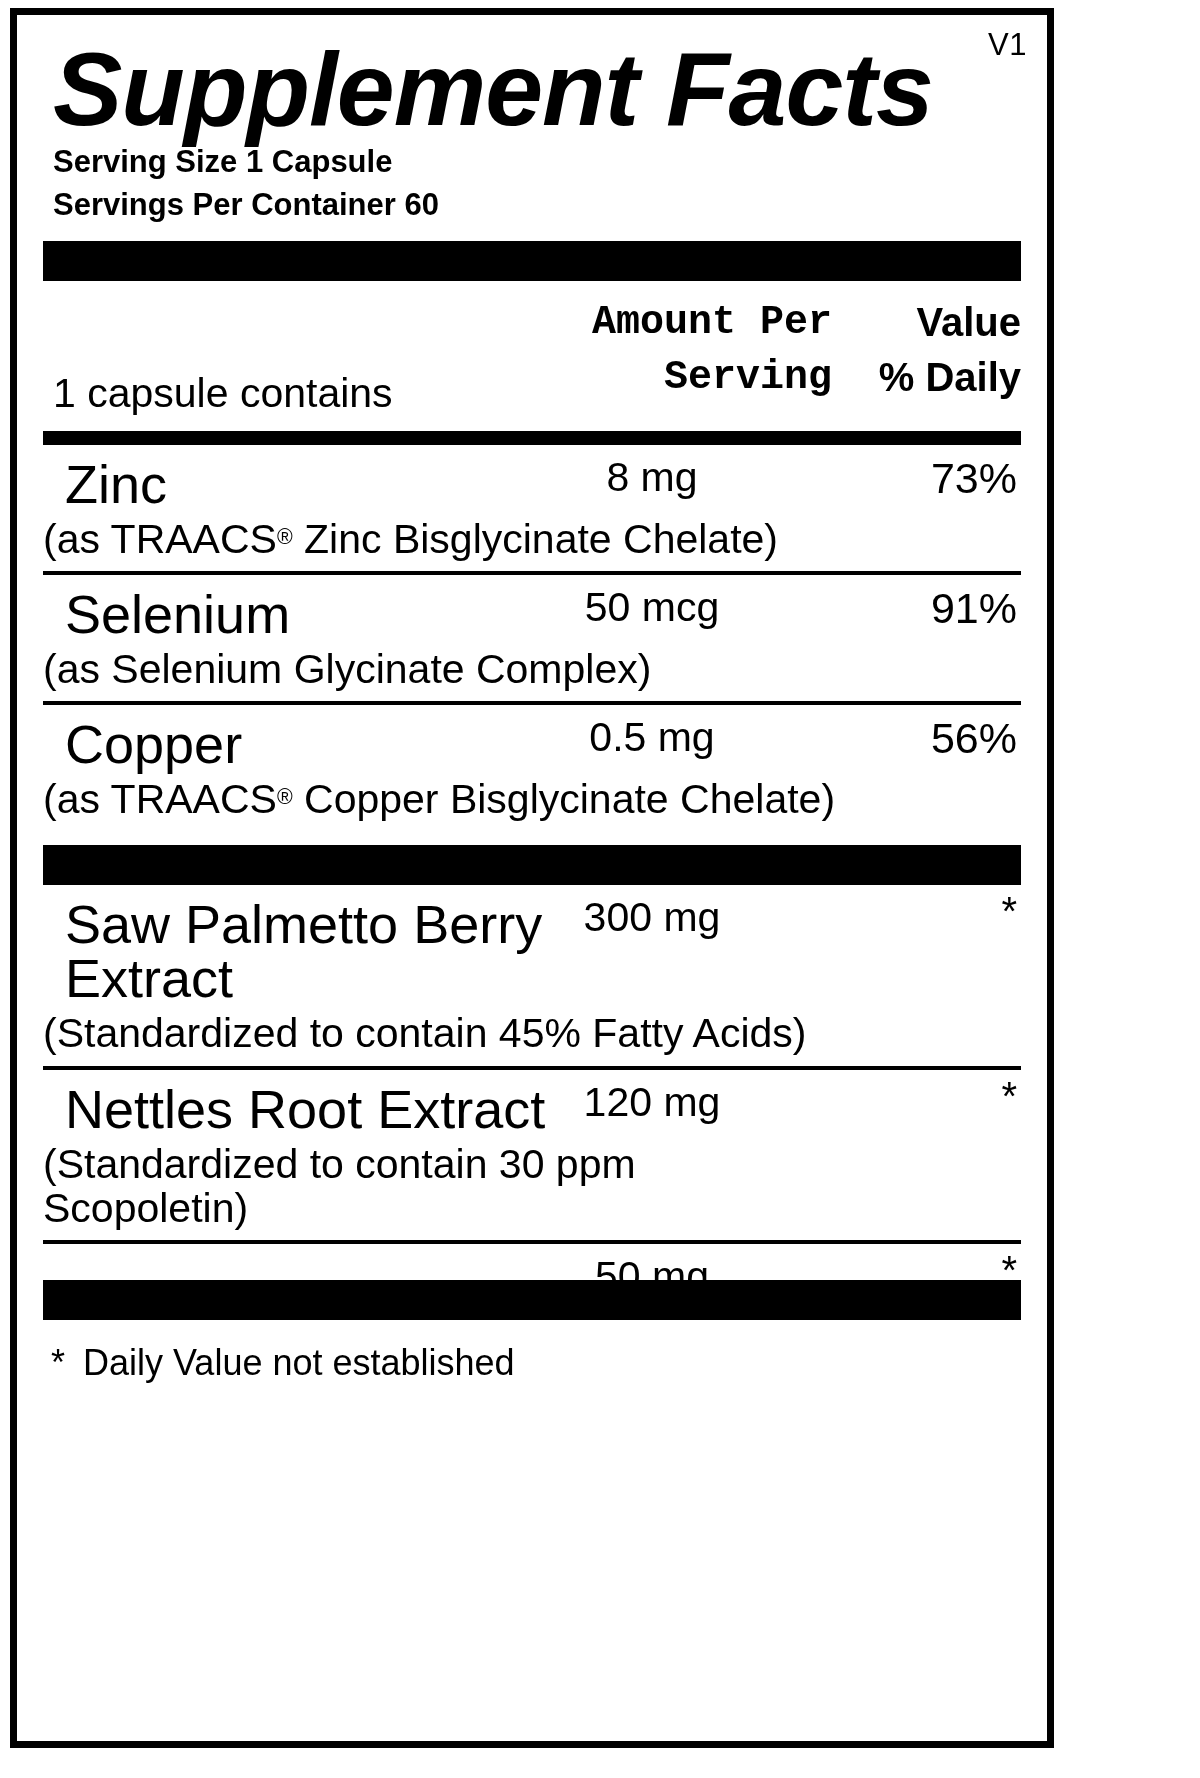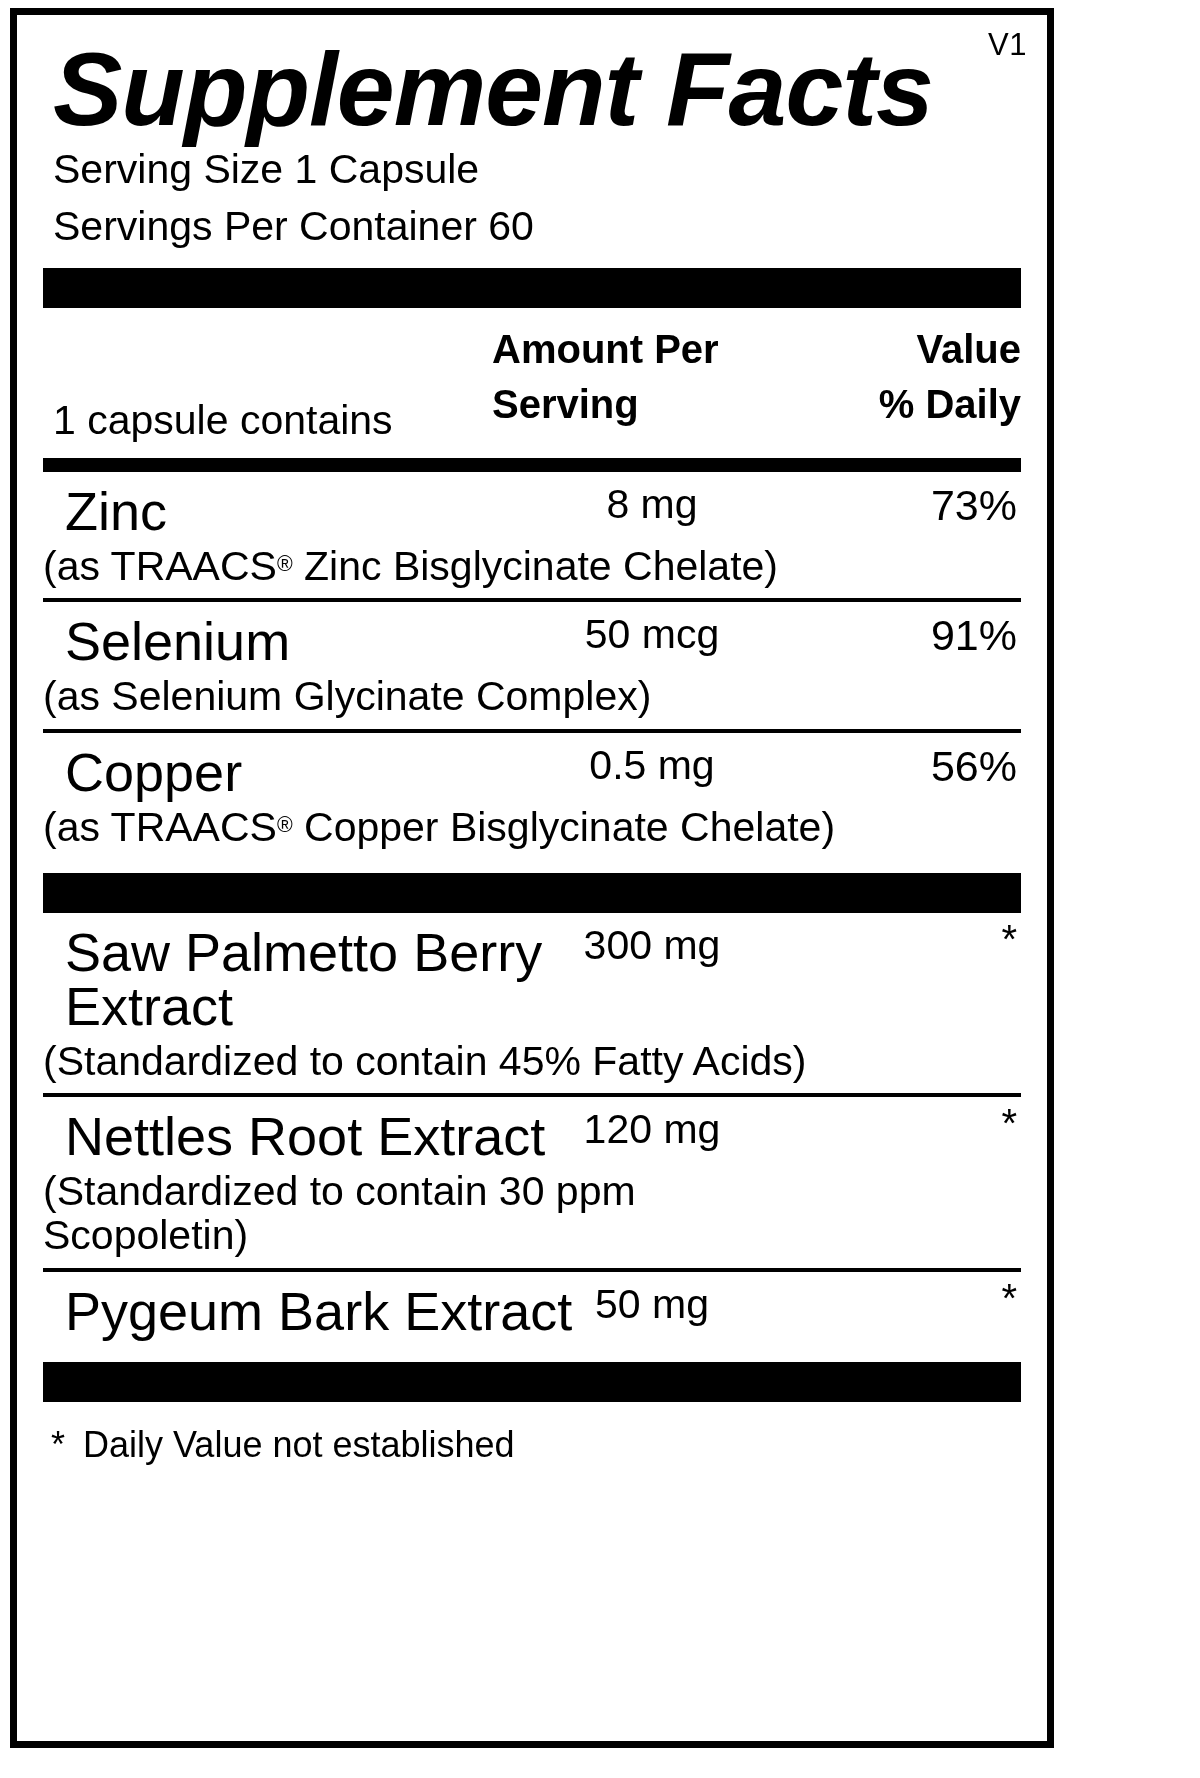--- a/index.html
+++ b/index.html
@@ -40,23 +40,24 @@
     font-size: 104px;
     font-weight: bold;
     line-height: 1.0;
     letter-spacing: -1px;
     margin: 22px 0 0 10px;
     white-space: nowrap;
     font-style: italic;
   }
 
   .serving-line {
-    font-size: 41px;
+    font-size: 31px;
     line-height: 1.38;
     margin-left: 10px;
+    font-weight: bold;
   }
 
   .bar-thick {
     height: 40px;
     background: #000000;
     margin: 14px 0 0 0;
   }
   .bar-mid {
     height: 14px;
     background: #000000;
@@ -71,23 +72,25 @@
   .header-row {
     position: relative;
     height: 136px;
     margin-top: 6px;
   }
   .hdr-amount {
     position: absolute;
     right: 189px;
     top: 8px;
     width: 340px;
+    text-align: right;
     font-size: 40px;
     font-weight: bold;
     line-height: 1.38;
+    font-family: Liberation Mono, monospace;
   }
   .hdr-dv {
     position: absolute;
     right: 0px;
     top: 8px;
     width: 180px;
     text-align: right;
     font-size: 40px;
     font-weight: bold;
     line-height: 1.38;
@@ -225,21 +228,20 @@
   <div class="nutrient">
     <div class="nut-name">Nettles Root Extract</div>
     <div class="nut-sub">(Standardized to contain 30 ppm Scopoletin)</div>
     <div class="nut-amount">120 mg</div>
     <div class="nut-dv star">*</div>
   </div>
 
   <div class="rule-thin"></div>
 
   <div class="nutrient single">
-    <div class="nut-name">Pygeum Bark Extract</div>
     <div class="nut-amount">50 mg</div>
     <div class="nut-dv star">*</div>
   </div>
 
   <div class="bar-thick"></div>
 
   <div class="footnote">
     <span class="star-mark">*</span><span>Daily Value not established</span>
   </div>
 

